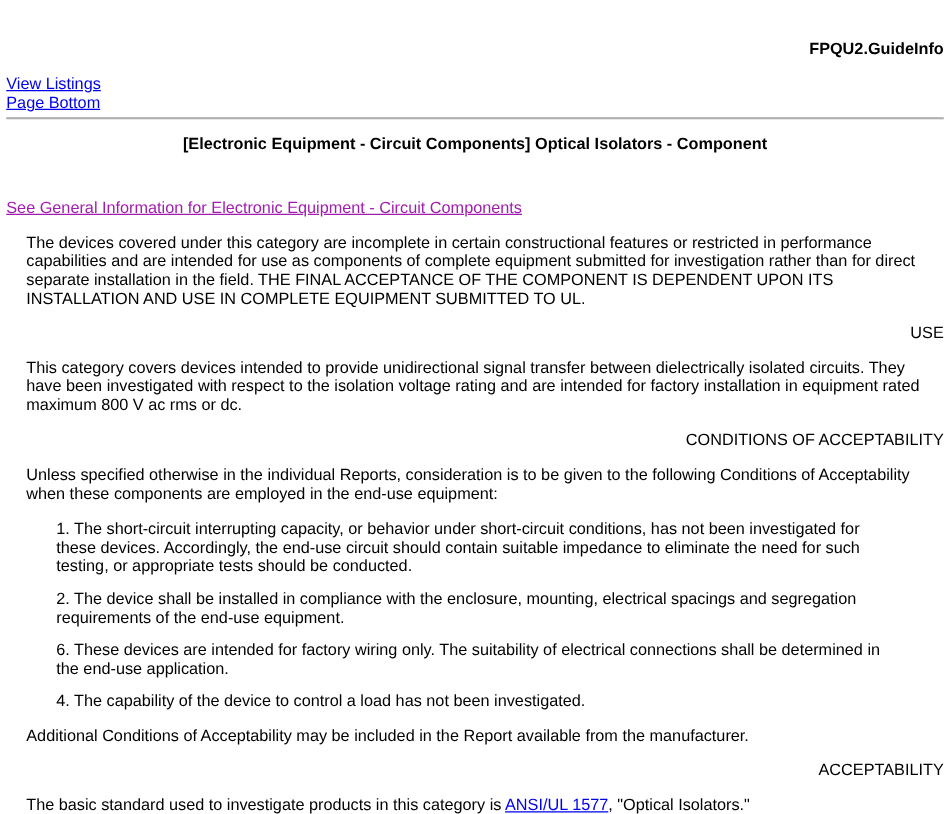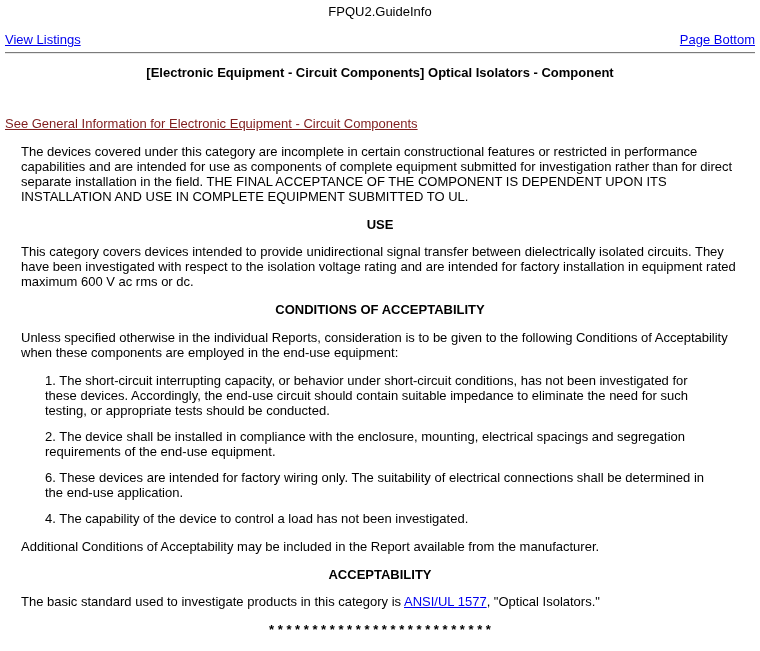--- a/index.html
+++ b/index.html
@@ -6,53 +6,54 @@
   body {
     width: 760px;
     min-height: 651px;
     font-family: "Liberation Sans", sans-serif;
     font-size: 13px;
     line-height: 1.15;
     color: #000000;
     box-sizing: border-box;
     padding: 5px 5px 8px 5px;
   }
-  .title-block div { text-align: center; font-weight: normal; }
+  .title-block div { text-align: right; font-weight: bold; margin-top: 27px; }
   .nav-row {
     display: flex;
     justify-content: space-between;
     align-items: baseline;
     margin-top: 13px;
     margin-bottom: 4px;
+    flex-direction: column;
   }
   a.link {
     color: #0000EE;
     text-decoration: underline;
     cursor: pointer;
   }
   a.visited {
-    color: #7f1d1d;
+    color: #a21caf;
   }
   hr.divider {
     border: none;
     border-top: 1px solid #7b7b7b;
     border-bottom: 1px solid #e8e8e8;
     height: 0;
     margin: 2px 0 0 0;
   }
   .category-heading {
     text-align: center;
     font-weight: bold;
     margin-top: 12px;
   }
   .general-info { margin-top: 36px; margin-bottom: 13px; }
   p.para { margin: 13px 16px; }
   .section-heading {
-    text-align: center;
-    font-weight: bold;
+    text-align: right;
+    font-weight: normal;
     margin: 13px 0;
   }
   .indent-item {
     margin: 11px 40px;
   }
   .asterisks {
     text-align: center;
     font-weight: bold;
     margin: 13px 0 0 0;
     letter-spacing: 0px;
@@ -75,21 +76,21 @@
 <div class="category-heading">[Electronic Equipment - Circuit Components] Optical Isolators - Component</div>
 
 <div class="general-info">
   <a class="link visited">See General Information for Electronic Equipment - Circuit Components</a>
 </div>
 
 <p class="para">The devices covered under this category are incomplete in certain constructional features or restricted in performance capabilities and are intended for use as components of complete equipment submitted for investigation rather than for direct separate installation in the field. THE FINAL ACCEPTANCE OF THE COMPONENT IS DEPENDENT UPON ITS INSTALLATION AND USE IN COMPLETE EQUIPMENT SUBMITTED TO UL.</p>
 
 <div class="section-heading">USE</div>
 
-<p class="para">This category covers devices intended to provide unidirectional signal transfer between dielectrically isolated circuits. They have been investigated with respect to the isolation voltage rating and are intended for factory installation in equipment rated maximum 600 V ac rms or dc.</p>
+<p class="para">This category covers devices intended to provide unidirectional signal transfer between dielectrically isolated circuits. They have been investigated with respect to the isolation voltage rating and are intended for factory installation in equipment rated maximum 800 V ac rms or dc.</p>
 
 <div class="section-heading">CONDITIONS OF ACCEPTABILITY</div>
 
 <p class="para">Unless specified otherwise in the individual Reports, consideration is to be given to the following Conditions of Acceptability when these components are employed in the end-use equipment:</p>
 
 <p class="indent-item">1. The short-circuit interrupting capacity, or behavior under short-circuit conditions, has not been investigated for these devices. Accordingly, the end-use circuit should contain suitable impedance to eliminate the need for such testing, or appropriate tests should be conducted.</p>
 <p class="indent-item">2. The device shall be installed in compliance with the enclosure, mounting, electrical spacings and segregation requirements of the end-use equipment.</p>
 <p class="indent-item">6. These devices are intended for factory wiring only. The suitability of electrical connections shall be determined in the end-use application.</p>
 <p class="indent-item">4. The capability of the device to control a load has not been investigated.</p>
 

